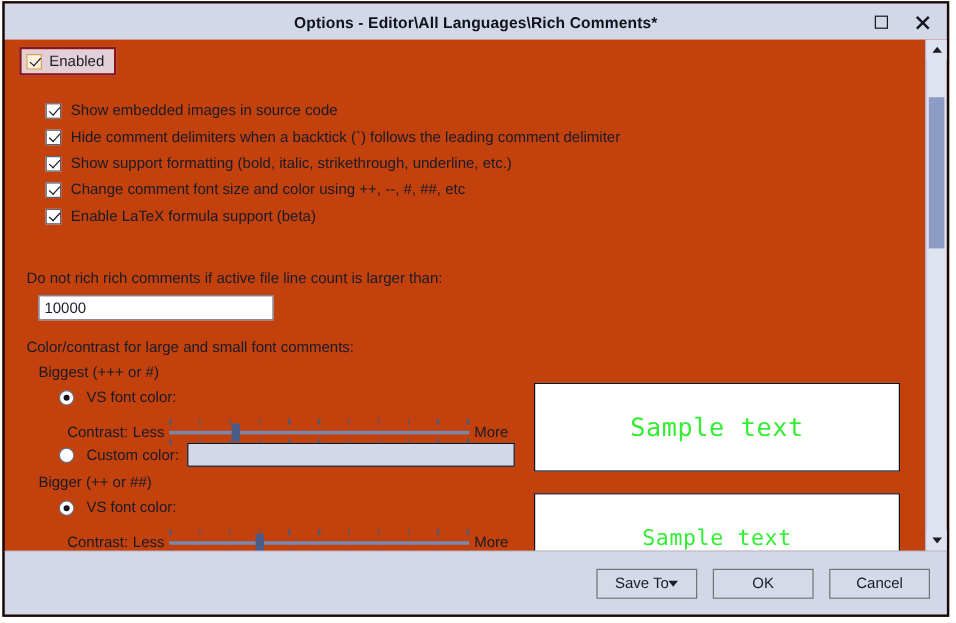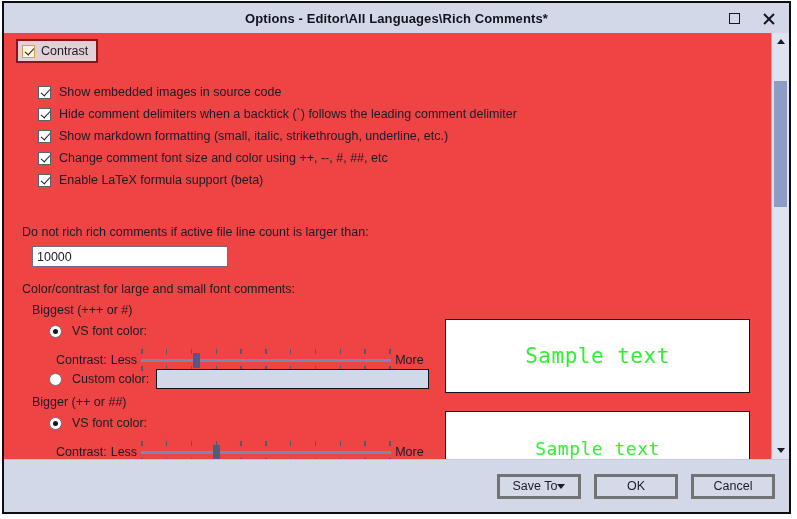--- a/index.html
+++ b/index.html
@@ -16,21 +16,21 @@
     color: #1b1b28;
     -webkit-font-smoothing: antialiased;
   }
 
   .window {
     position: absolute;
     left: 2px;
     top: 1px;
     width: 789px;
     height: 513px;
-    background: #ef4444;
+    background: #c2410c;
     border: 2px solid #0d0d12;
     box-sizing: border-box;
     display: flex;
     flex-direction: column;
   }
 
   
   .titlebar {
     position: relative;
     height: 30px;
@@ -348,21 +348,21 @@
     align-items: center;
     justify-content: flex-end;
     padding-right: 14px;
     gap: 13px;
   }
   .btn {
     height: 25px;
     min-width: 84px;
     box-sizing: border-box;
     background: #d5dae9;
-    border: 3px solid #737373;
+    border: 1px solid #737373;
     color: #1b1b28;
     font-family: "Liberation Sans", sans-serif;
     font-size: 12.5px;
     display: flex;
     align-items: center;
     justify-content: center;
     gap: 0;
     cursor: default;
     padding: 4px 10px;
   }
@@ -388,35 +388,35 @@
         <div class="close-glyph"></div>
       </div>
     </div>
   </div>
 
   <div class="body-area">
     <div class="content">
 
       <div class="enabled-wrap">
         <div class="cb accent checked"></div>
-        <div class="enabled-label">Contrast</div>
+        <div class="enabled-label">Enabled</div>
       </div>
 
       <div class="cb-list">
         <div class="cb-row">
           <div class="cb checked"></div>
           <span>Show embedded images in source code</span>
         </div>
         <div class="cb-row">
           <div class="cb checked"></div>
           <span>Hide comment delimiters when a backtick (`) follows the leading comment delimiter</span>
         </div>
         <div class="cb-row">
           <div class="cb checked"></div>
-          <span>Show markdown formatting (small, italic, strikethrough, underline, etc.)</span>
+          <span>Show support formatting (bold, italic, strikethrough, underline, etc.)</span>
         </div>
         <div class="cb-row">
           <div class="cb checked"></div>
           <span>Change comment font size and color using ++, --, #, ##, etc</span>
         </div>
         <div class="cb-row">
           <div class="cb checked"></div>
           <span>Enable LaTeX formula support (beta)</span>
         </div>
       </div>

